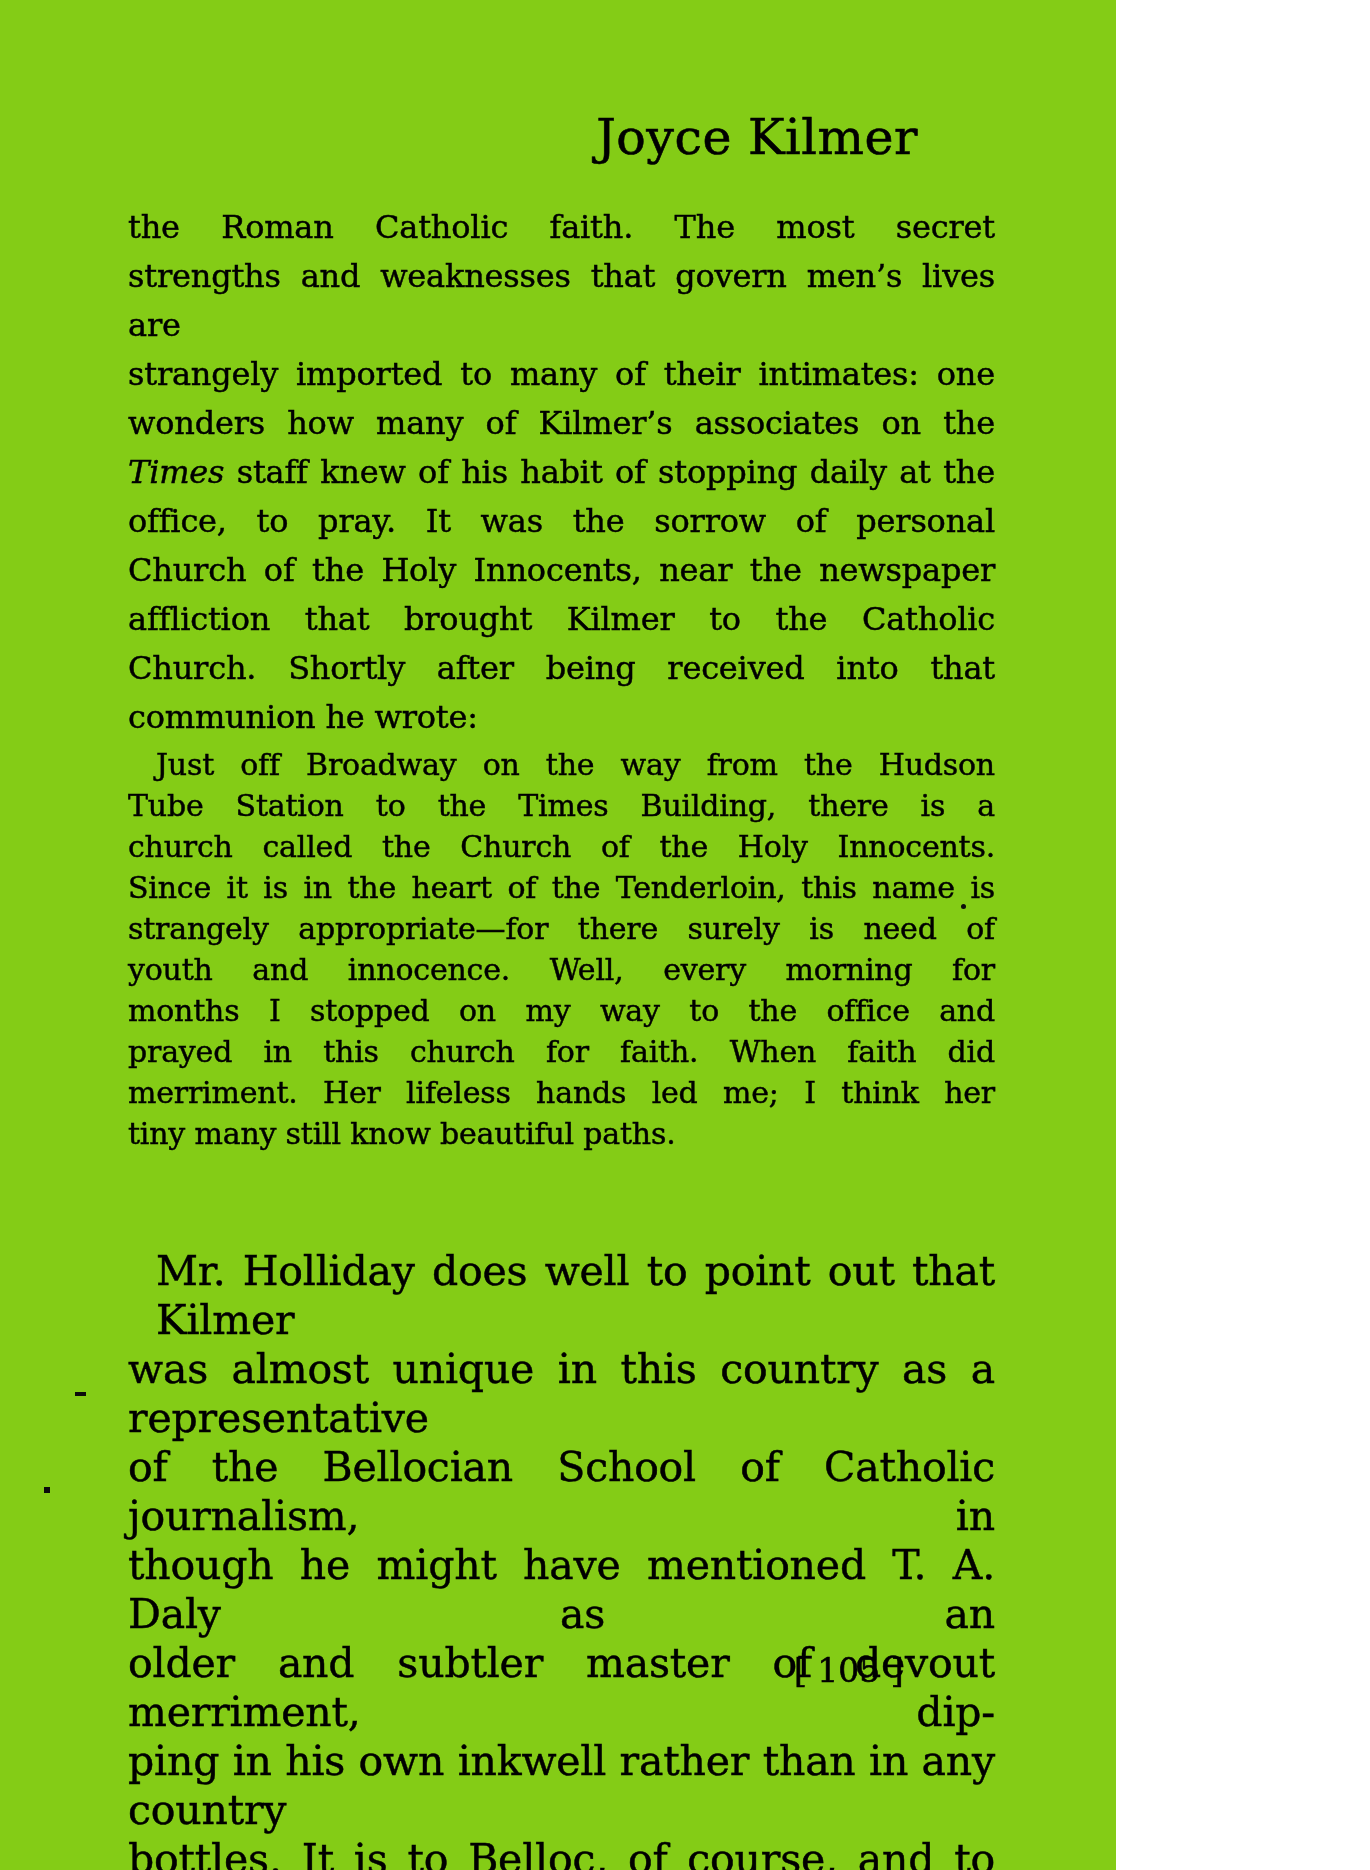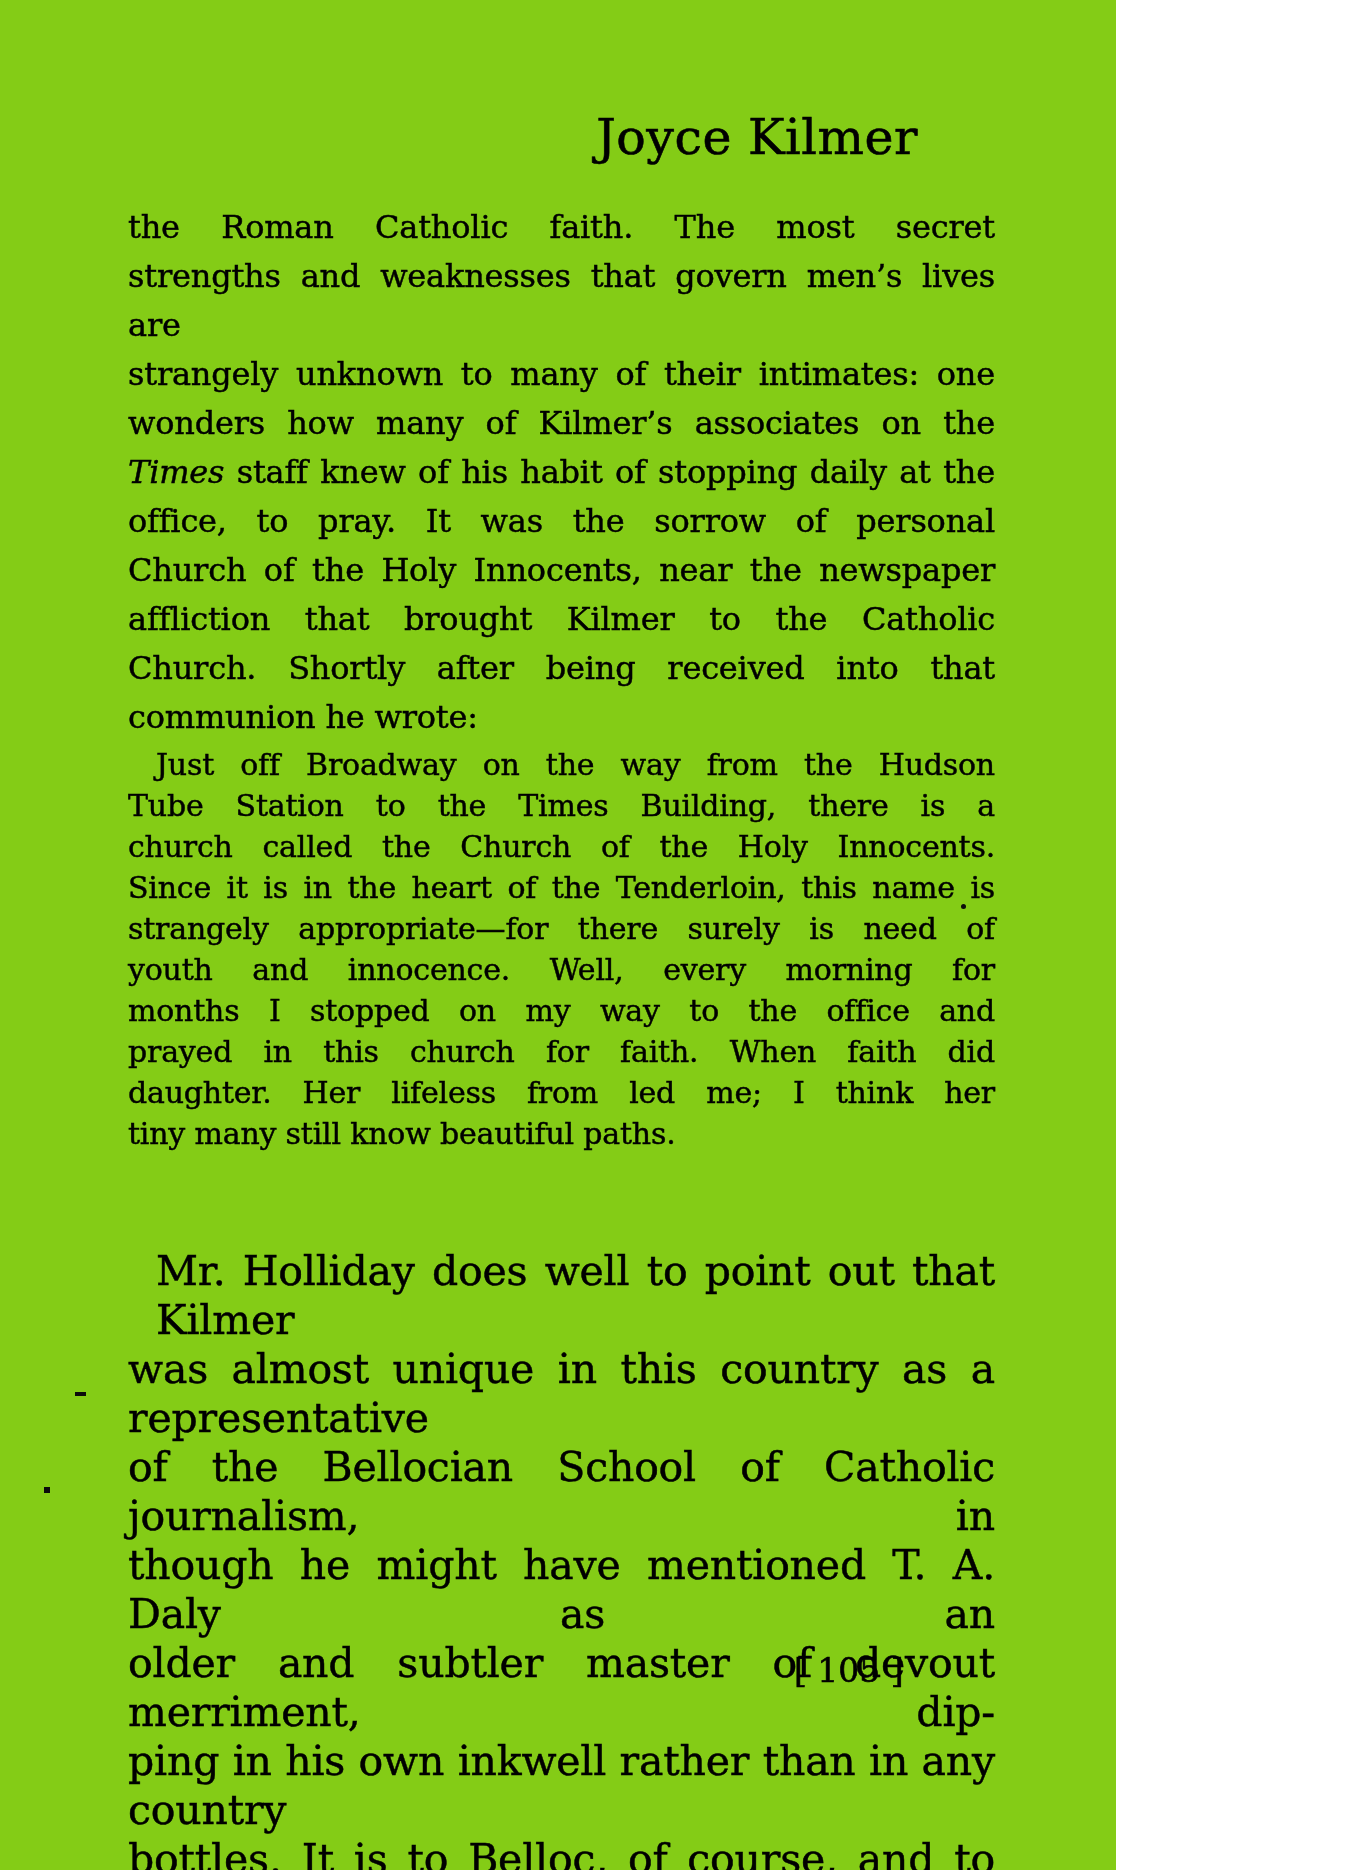--- a/index.html
+++ b/index.html
@@ -52,39 +52,39 @@
 </head>
 <body>
 
 <div id="book-page">
   <div id="page-title">Joyce Kilmer</div>
 
   <div id="text-block">
       <div class="para" id="para-0">
         <div class="line"><span>the Roman Catholic faith. The most secret</span></div>
         <div class="line"><span>strengths and weaknesses that govern men’s lives are</span></div>
-        <div class="line"><span>strangely unknown to many of their intimates: one</span></div>
+        <div class="line"><span>strangely imported to many of their intimates: one</span></div>
         <div class="line"><span>wonders how many of Kilmer’s associates on the</span></div>
         <div class="line"><i>Times</i><span> staff knew of his habit of stopping daily at the</span></div>
         <div class="line"><span>office, to pray. It was the sorrow of personal</span></div>
         <div class="line"><span>Church of the Holy Innocents, near the newspaper</span></div>
         <div class="line"><span>affliction that brought Kilmer to the Catholic</span></div>
         <div class="line"><span>Church. Shortly after being received into that</span></div>
         <div class="line no-just"><span>communion he wrote:</span></div>
       </div>
       <div class="para" id="para-1">
         <div class="line indent"><span>Just off Broadway on the way from the Hudson</span></div>
         <div class="line"><span>Tube Station to the Times Building, there is a</span></div>
         <div class="line"><span>church called the Church of the Holy Innocents.</span></div>
         <div class="line"><span>Since it is in the heart of the Tenderloin, this name is</span></div>
         <div class="line"><span>strangely appropriate—for there surely is need of</span></div>
         <div class="line"><span>youth and innocence. Well, every morning for</span></div>
         <div class="line"><span>months I stopped on my way to the office and</span></div>
         <div class="line"><span>prayed in this church for faith. When faith did</span></div>
-        <div class="line"><span>daughter. Her lifeless from led me; I think her</span></div>
+        <div class="line"><span>merriment. Her lifeless hands led me; I think her</span></div>
         <div class="line no-just"><span>tiny many still know beautiful paths.</span></div>
       </div>
       <div class="para" id="para-2">
         <div class="line indent"><span>Mr. Holliday does well to point out that Kilmer</span></div>
         <div class="line"><span>was almost unique in this country as a representative</span></div>
         <div class="line"><span>of the Bellocian School of Catholic journalism, in</span></div>
         <div class="line"><span>though he might have mentioned T. A. Daly as an</span></div>
         <div class="line"><span>older and subtler master of devout merriment, dip-</span></div>
         <div class="line"><span>ping in his own inkwell rather than in any country</span></div>
         <div class="line"><span>bottles. It is to Belloc, of course, and to Gilbert</span></div>

